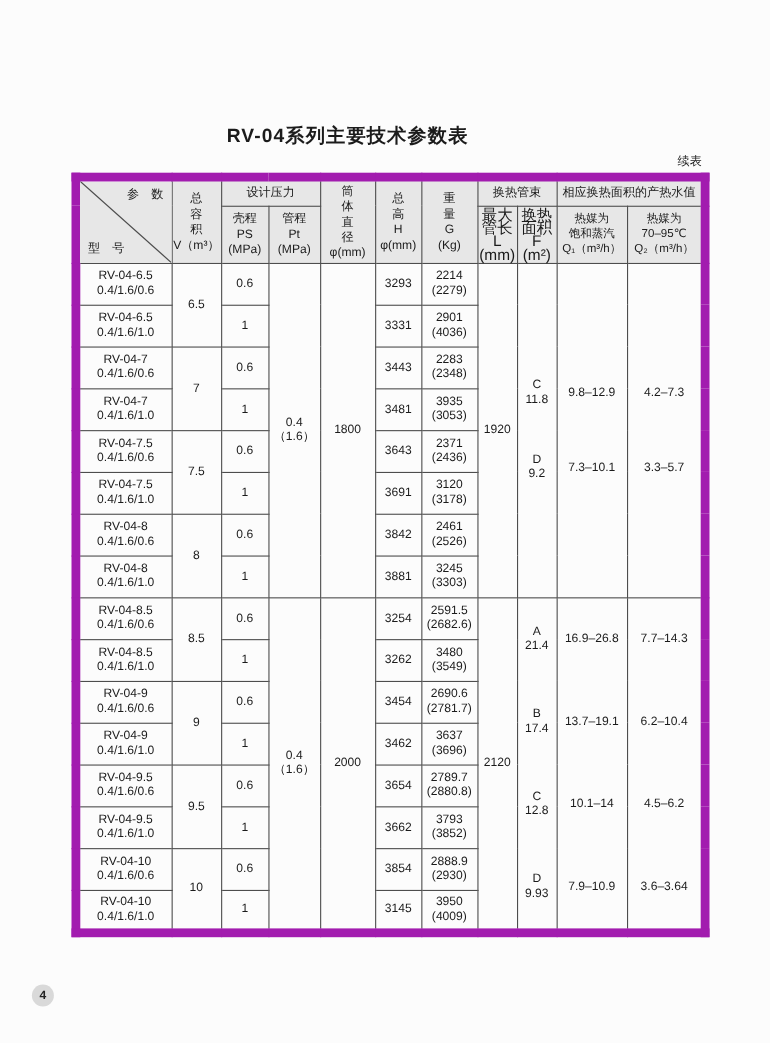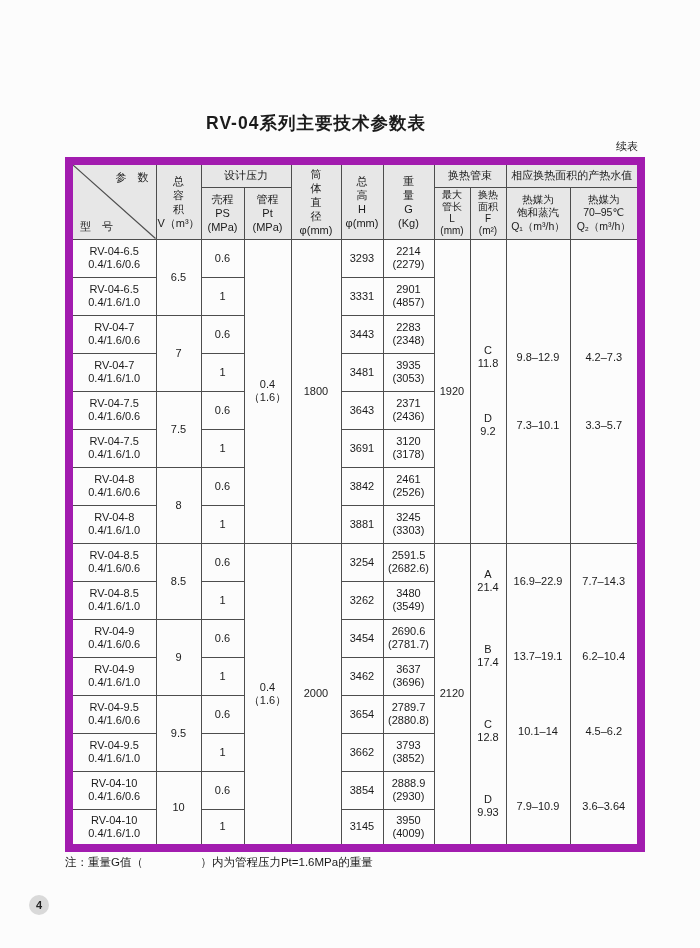--- a/index.html
+++ b/index.html
@@ -27,21 +27,21 @@
     padding:0;text-align:center;vertical-align:middle;
     font-size:11px;font-weight:400;line-height:13px;
     background:#fcfcfc;
   }
   table.params thead th{background:#e7e7e7;}
   tr.hr1{height:26px;}
   tr.hr2{height:52px;}
   tbody tr{height:38px;}
   .pre{white-space:pre-line;display:block;}
   .lh14{line-height:14px;}
-  .lh12{line-height:12px;font-size:10px;}
+  .lh12{line-height:12px;font-size:14px;}
   .lh13s{line-height:13.5px;font-size:10.5px;}
   td.sh{background:#dfdfdf;}
   .two > span{display:block;line-height:13px;}
   .diag-cell{position:relative;}
   .diag-cell svg{position:absolute;left:0;top:0;width:100%;height:100%;}
   .diag-param{position:absolute;top:6px;right:7px;font-size:11px;}
   .diag-model{position:absolute;bottom:6px;left:7px;font-size:11px;margin-top:12px;}
   .wrap8{height:300px;display:flex;flex-direction:column;align-items:center;}
   .fwrap.c2{justify-content:center;gap:42px;}
   .qwrap.c2{justify-content:center;gap:55px;}
@@ -197,21 +197,21 @@
     </tr>
     <tr>
       <td class="two">
           <span>RV-04-6.5</span>
           <span>0.4/1.6/1.0</span>
         </td>
       <td>1</td>
       <td>3331</td>
       <td class="two">
           <span>2901</span>
-          <span>(4857)</span>
+          <span>(4036)</span>
         </td>
     </tr>
     <tr>
       <td class="two sh">
           <span>RV-04-7</span>
           <span>0.4/1.6/0.6</span>
         </td>
       <td rowspan="2" class="sh">7</td>
       <td class="sh">0.6</td>
       <td class="sh">3443</td>
@@ -316,21 +316,21 @@
               <span>12.8</span>
             </div>
           <div class="fentry">
               <span>D</span>
               <span>9.93</span>
             </div>
         </div>
       </td>
       <td rowspan="8">
         <div class="wrap8 qwrap c4">
-          <div class="qentry">16.9–22.9</div>
+          <div class="qentry">16.9–26.8</div>
           <div class="qentry">13.7–19.1</div>
           <div class="qentry">10.1–14</div>
           <div class="qentry">7.9–10.9</div>
         </div>
       </td>
       <td rowspan="8">
         <div class="wrap8 qwrap c4">
           <div class="qentry">7.7–14.3</div>
           <div class="qentry">6.2–10.4</div>
           <div class="qentry">4.5–6.2</div>
@@ -422,18 +422,17 @@
       <td class="sh">3145</td>
       <td class="two sh">
           <span>3950</span>
           <span>(4009)</span>
         </td>
     </tr>
   </tbody>
 </table>
 
 <div class="notes">
-  <div class="note1">注：重量G值（　　　　　）内为管程压力Pt=1.6MPa的重量</div>
 </div>
 
 <div class="pagenum">
   <span>4</span>
 </div>
 
 </body></html>

